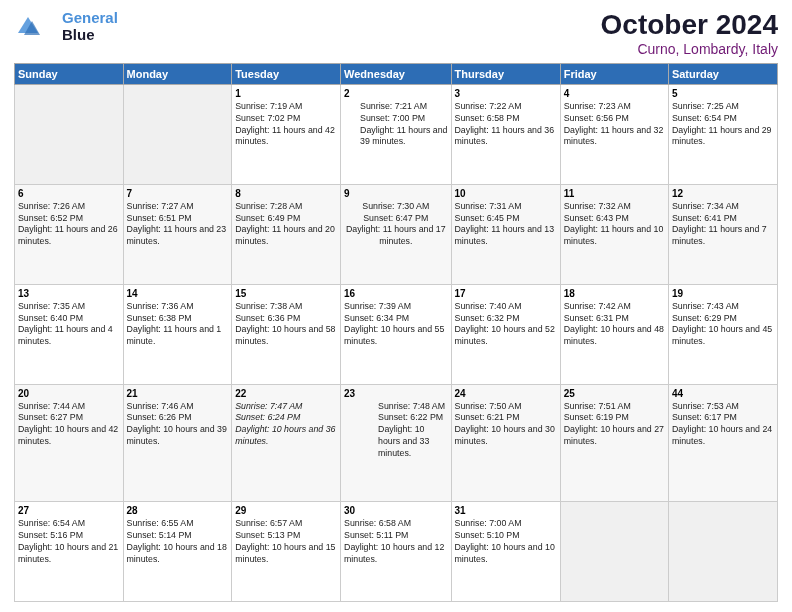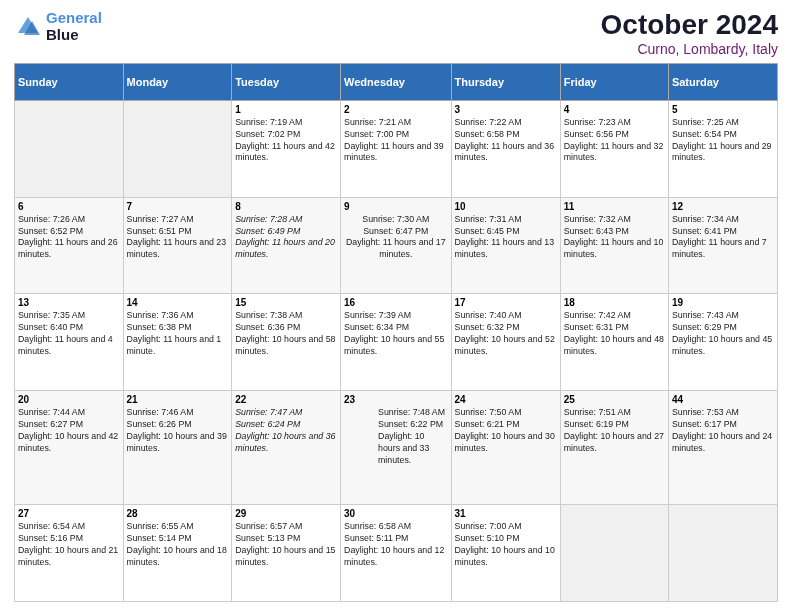--- a/index.html
+++ b/index.html
@@ -19,21 +19,21 @@
     }
     .header {
       display: flex;
       justify-content: space-between;
       align-items: flex-start;
       margin-bottom: 6px;
     }
     .logo {
       display: flex;
       align-items: center;
-      gap: 4px;
+      gap: 20px;
     }
     .logo-text {
       font-size: 15px;
       font-weight: bold;
       color: #1a1a2e;
       line-height: 1.1;
     }
     .logo-text span {
       color: #4a90d9;
     }
@@ -57,21 +57,21 @@
     }
     .calendar {
       flex: 1;
       border-collapse: collapse;
       width: 100%;
       font-size: 9.5px;
     }
     .calendar th {
       background: #2d6db5;
       color: #fff;
-      padding: 12px 3px;
+      padding: 4px 3px;
       text-align: left;
       font-size: 11px;
       font-weight: bold;
       border: 1px solid #aaa;
     }
     .calendar td {
       border: 1px solid #ccc;
       vertical-align: top;
       padding: 3px 3px;
       width: 113px;
@@ -134,21 +134,21 @@
           <td class="empty"></td>
           <td class="empty"></td>
           <td>
             <span class="day-num">1</span>
             <div class="day-info" style="white-space: pre-line;">Sunrise: 7:19 AM
 Sunset: 7:02 PM
 Daylight: 11 hours and 42 minutes.</div>
           </td>
           <td>
             <span class="day-num">2</span>
-            <div class="day-info" style="white-space: pre-line;">Sunrise: 7:21 AM
+            <div class="day-info" style="white-space: pre-line; margin-left: 16px;">Sunrise: 7:21 AM
 Sunset: 7:00 PM
 Daylight: 11 hours and 39 minutes.</div>
           </td>
           <td>
             <span class="day-num">3</span>
             <div class="day-info" style="white-space: pre-line;">Sunrise: 7:22 AM
 Sunset: 6:58 PM
 Daylight: 11 hours and 36 minutes.</div>
           </td>
           <td>
@@ -172,21 +172,21 @@
 Daylight: 11 hours and 26 minutes.</div>
           </td>
           <td>
             <span class="day-num">7</span>
             <div class="day-info" style="white-space: pre-line;">Sunrise: 7:27 AM
 Sunset: 6:51 PM
 Daylight: 11 hours and 23 minutes.</div>
           </td>
           <td>
             <span class="day-num">8</span>
-            <div class="day-info" style="white-space: pre-line; font-style: italic;">Sunrise: 7:28 AM
+            <div class="day-info" style="white-space: pre-line;">Sunrise: 7:28 AM
 Sunset: 6:49 PM
 Daylight: 11 hours and 20 minutes.</div>
           </td>
           <td>
             <span class="day-num">9</span>
             <div class="day-info" style="white-space: pre-line; text-align: center;">Sunrise: 7:30 AM
 Sunset: 6:47 PM
 Daylight: 11 hours and 17 minutes.</div>
           </td>
           <td>

